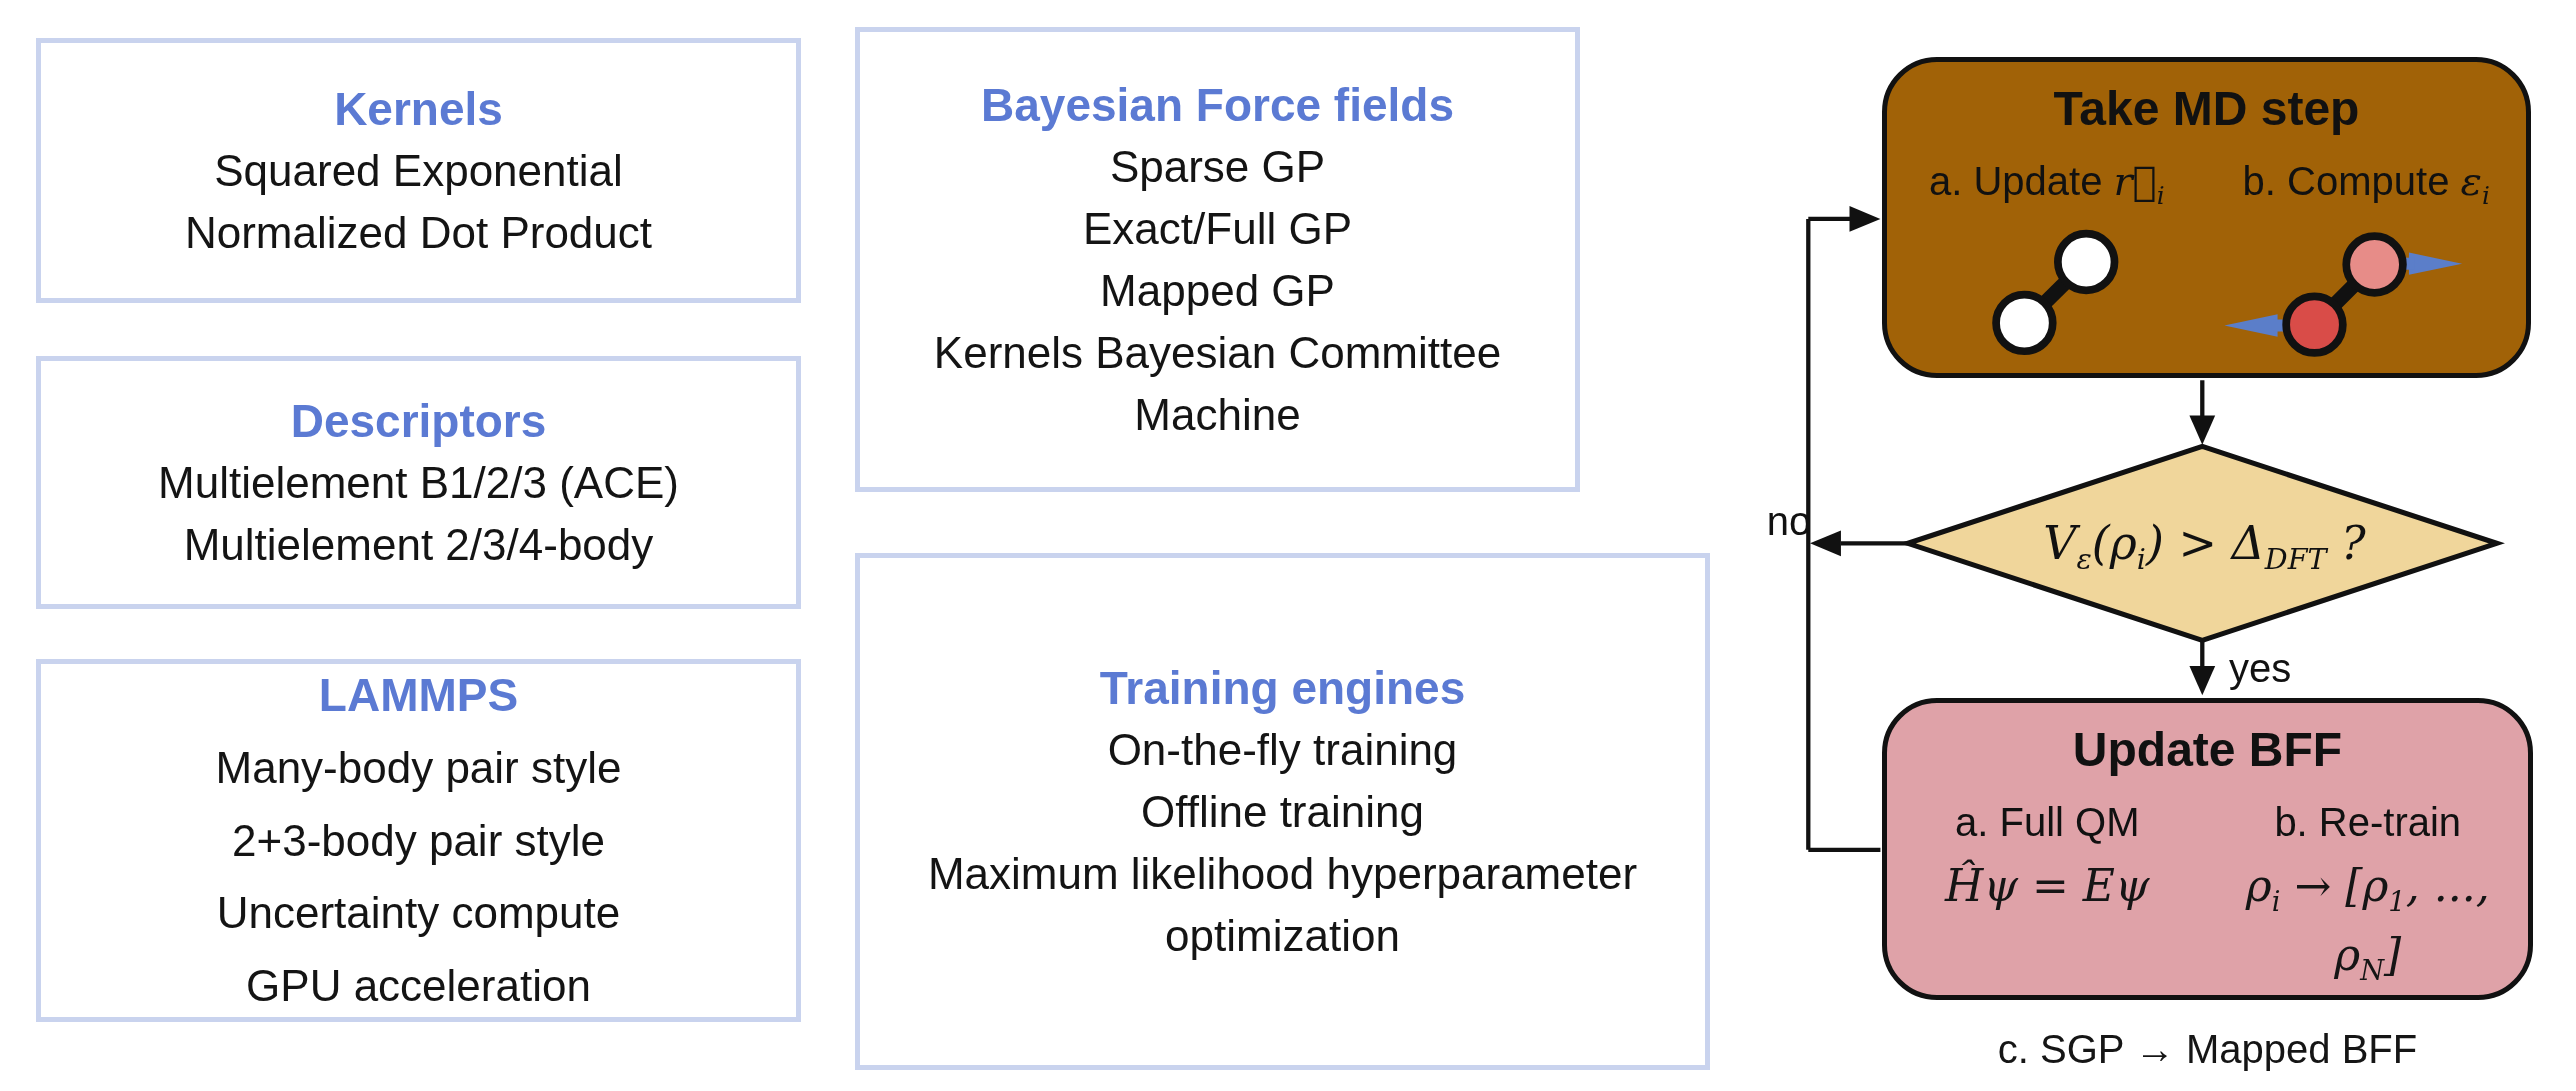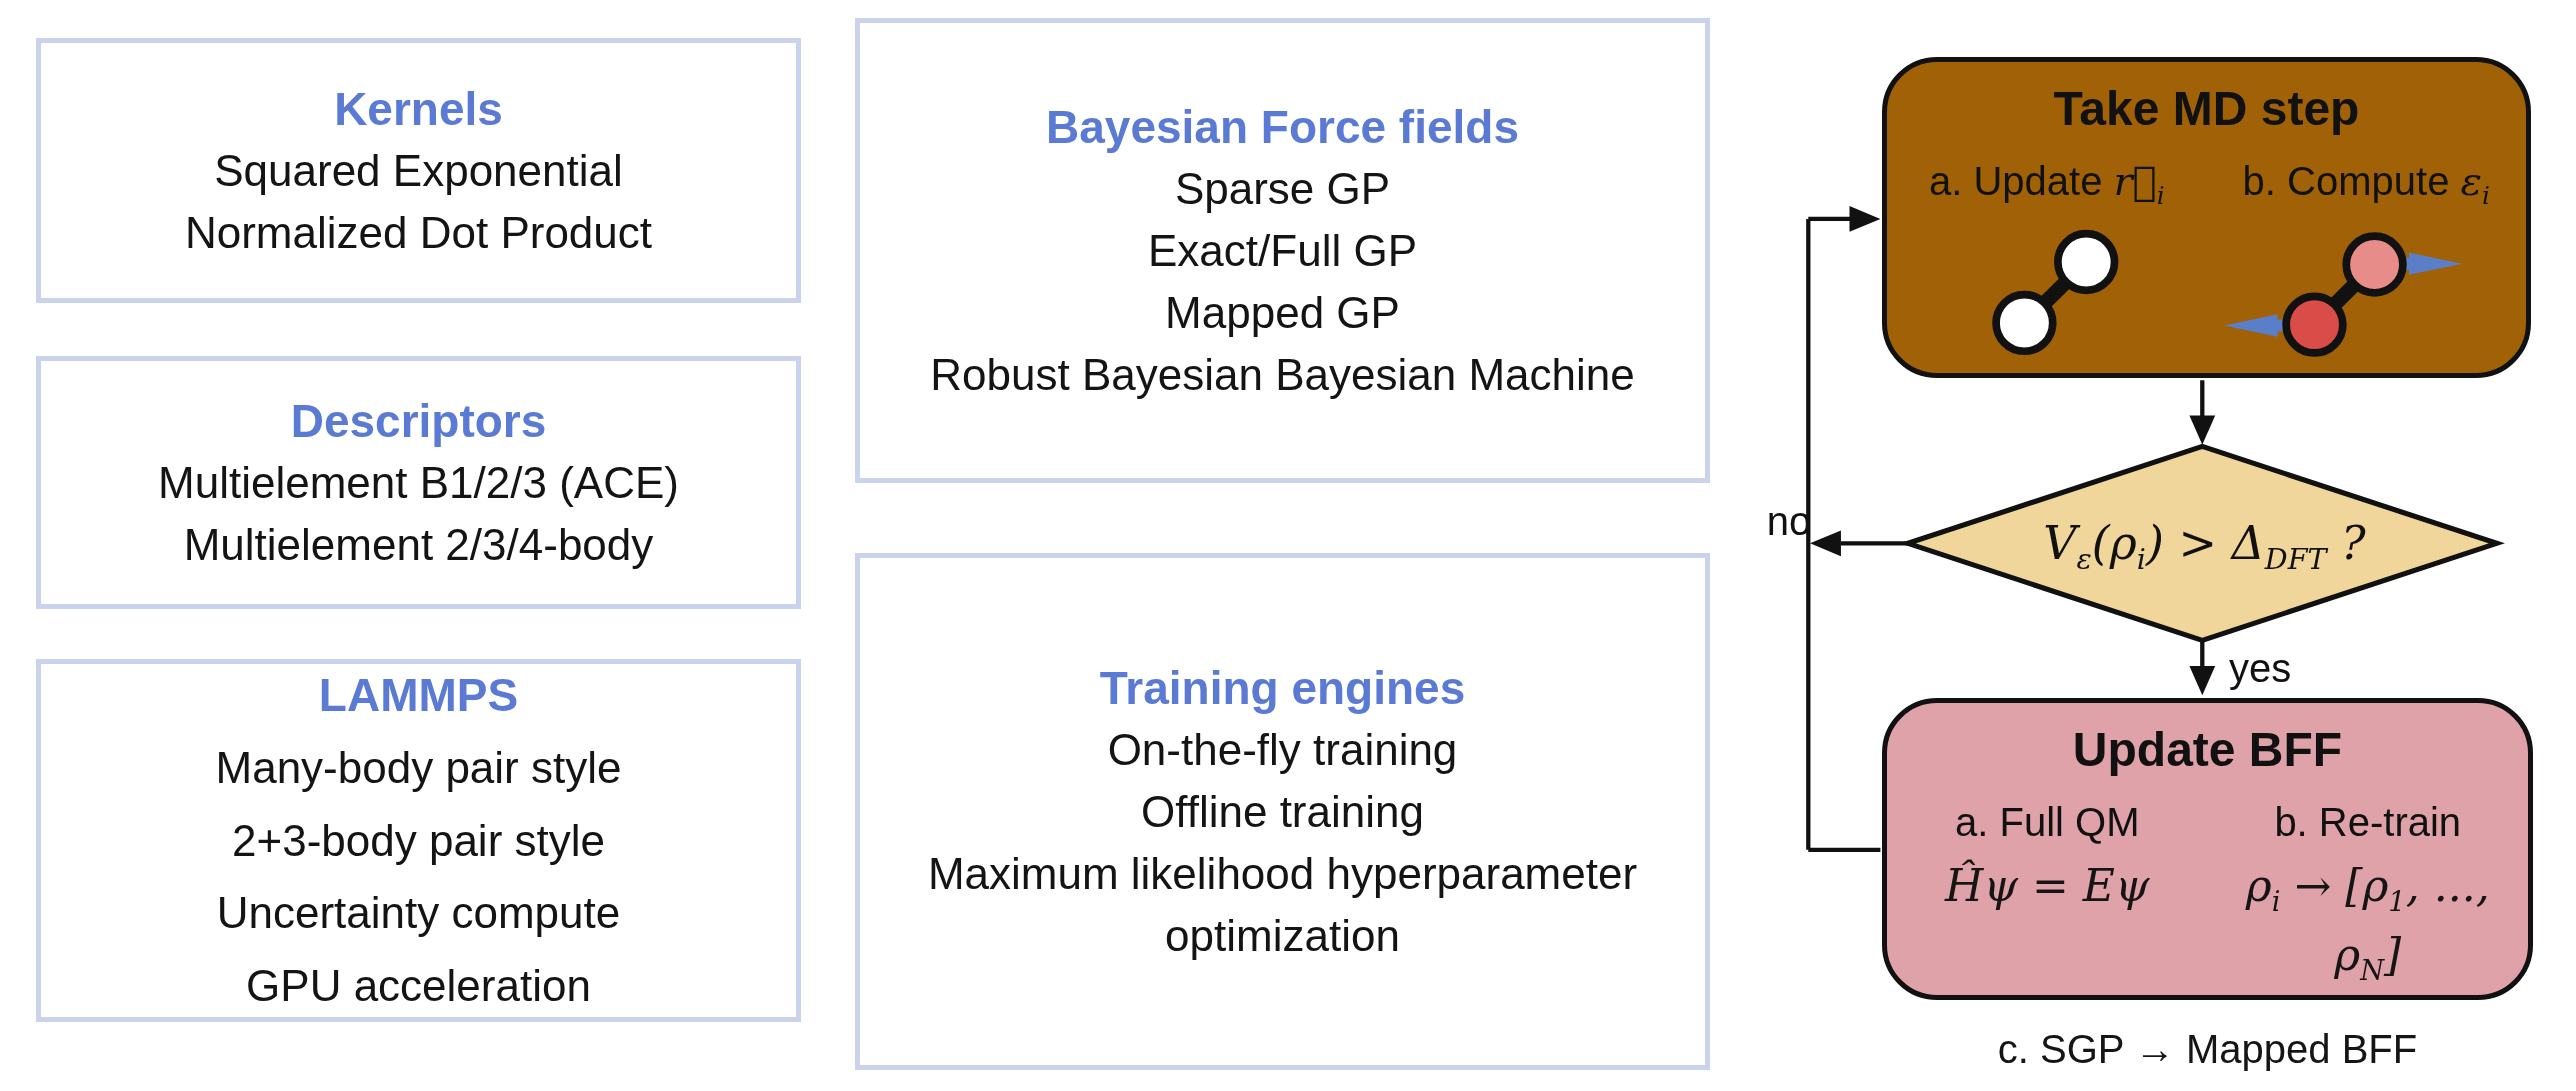--- a/index.html
+++ b/index.html
@@ -12,21 +12,21 @@
     position:absolute;box-sizing:border-box;background:#ffffff;
     border:5.2px solid #c9d3ee;
     display:flex;flex-direction:column;justify-content:center;align-items:center;
     text-align:center;
   }
   .panel-title{font-size:46px;font-weight:bold;color:#5b7ad3;line-height:62px;}
   .panel-line{font-size:44px;line-height:62px;color:#141414;}
   .p1{left:36px;top:38px;width:765px;height:265px;}
   .p2{left:36px;top:356px;width:765px;height:253px;}
   .p3{left:36px;top:659px;width:765px;height:363px;justify-content:space-between;}
-  .p4{left:855px;top:18px;width:855px;height:465px;}
+  .p4{left:855px;top:27px;width:725px;height:465px;}
   .p5{left:855px;top:553px;width:855px;height:517px;}
   .p5 .panel-line{max-width:799px;}
   
   .connectors{position:absolute;left:1717px;top:0;width:859px;height:1091px;}
   .flow-box{
     position:absolute;box-sizing:border-box;border:5.2px solid #111111;border-radius:55px;
     text-align:center;
   }
   .flow-green{left:1882px;top:57px;width:649px;height:321px;background:#a16207;}
   .flow-red{left:1882px;top:698px;width:651px;height:302px;background:#dfa2a8;}
@@ -70,21 +70,21 @@
     <div class="panel-line">2+3-body pair style</div>
     <div class="panel-line">Uncertainty compute</div>
     <div class="panel-line">GPU acceleration</div>
   </div>
 
   <div class="panel p4">
     <div class="panel-title">Bayesian Force fields</div>
     <div class="panel-line">Sparse GP</div>
     <div class="panel-line">Exact/Full GP</div>
     <div class="panel-line">Mapped GP</div>
-    <div class="panel-line">Robust Bayesian Bayesian Machine</div>
+    <div class="panel-line">Kernels Bayesian Committee Machine</div>
   </div>
 
   <div class="panel p5">
     <div class="panel-title">Training engines</div>
     <div class="panel-line">On-the-fly training</div>
     <div class="panel-line">Offline training</div>
     <div class="panel-line">Maximum likelihood hyperparameter optimization</div>
   </div>
 
   <svg class="connectors" viewBox="0 0 1000 1271" xmlns="http://www.w3.org/2000/svg">

